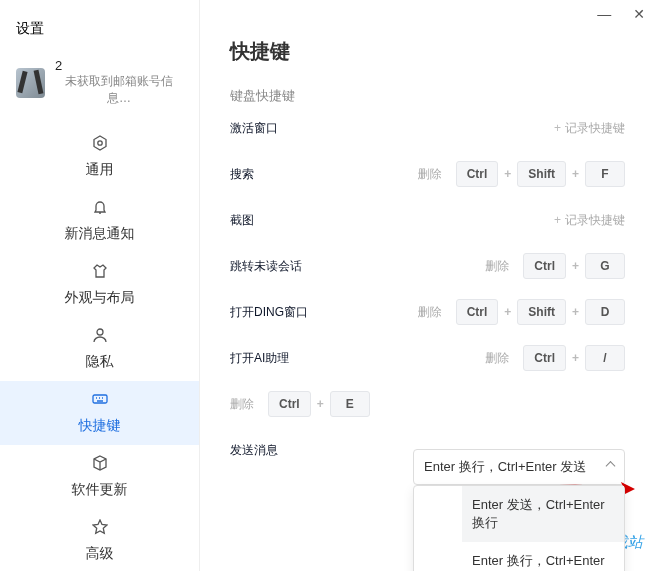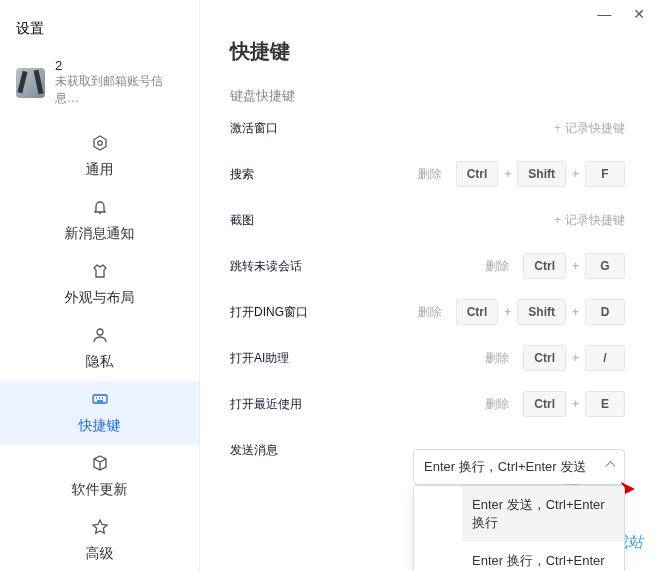--- a/index.html
+++ b/index.html
@@ -56,21 +56,21 @@
     overflow: hidden;
   }
   .avatar::before, .avatar::after{
     content:"";
     position:absolute;
     background:#333;
   }
   .avatar::before{ left:4px; top:3px; width:5px; height:22px; transform:rotate(14deg);}
   .avatar::after{ right:4px; top:2px; width:5px; height:24px; transform:rotate(-12deg);}
   .user-info .un { font-size: 13px; color:#222;}
-  .user-info .us { font-size: 12px; color:#888; }
+  .user-info .us { font-size: 12px; color:#888;text-align:center; }
   .nav { list-style: none; }
   .nav li {
     display: flex;
     align-items: center;
     gap: 10px;
     padding: 10px 16px;
     font-size: 14px;
     color: #333;
     cursor: pointer;
     flex-direction: column;
@@ -353,21 +353,20 @@
       <div class="row-label">打开AI助理</div>
       <span class="del">删除</span>
       <div class="keys">
         <span class="key">Ctrl</span>
           <span class="plus">+</span>
         <span class="key">/</span>
       </div>
     </div>
 
     <div class="row">
-      <div class="row-label">打开最近使用</div>
       <span class="del">删除</span>
       <div class="keys">
         <span class="key">Ctrl</span>
           <span class="plus">+</span>
         <span class="key">E</span>
       </div>
     </div>
 
     <div class="row">
       <div class="row-label">发送消息</div>

